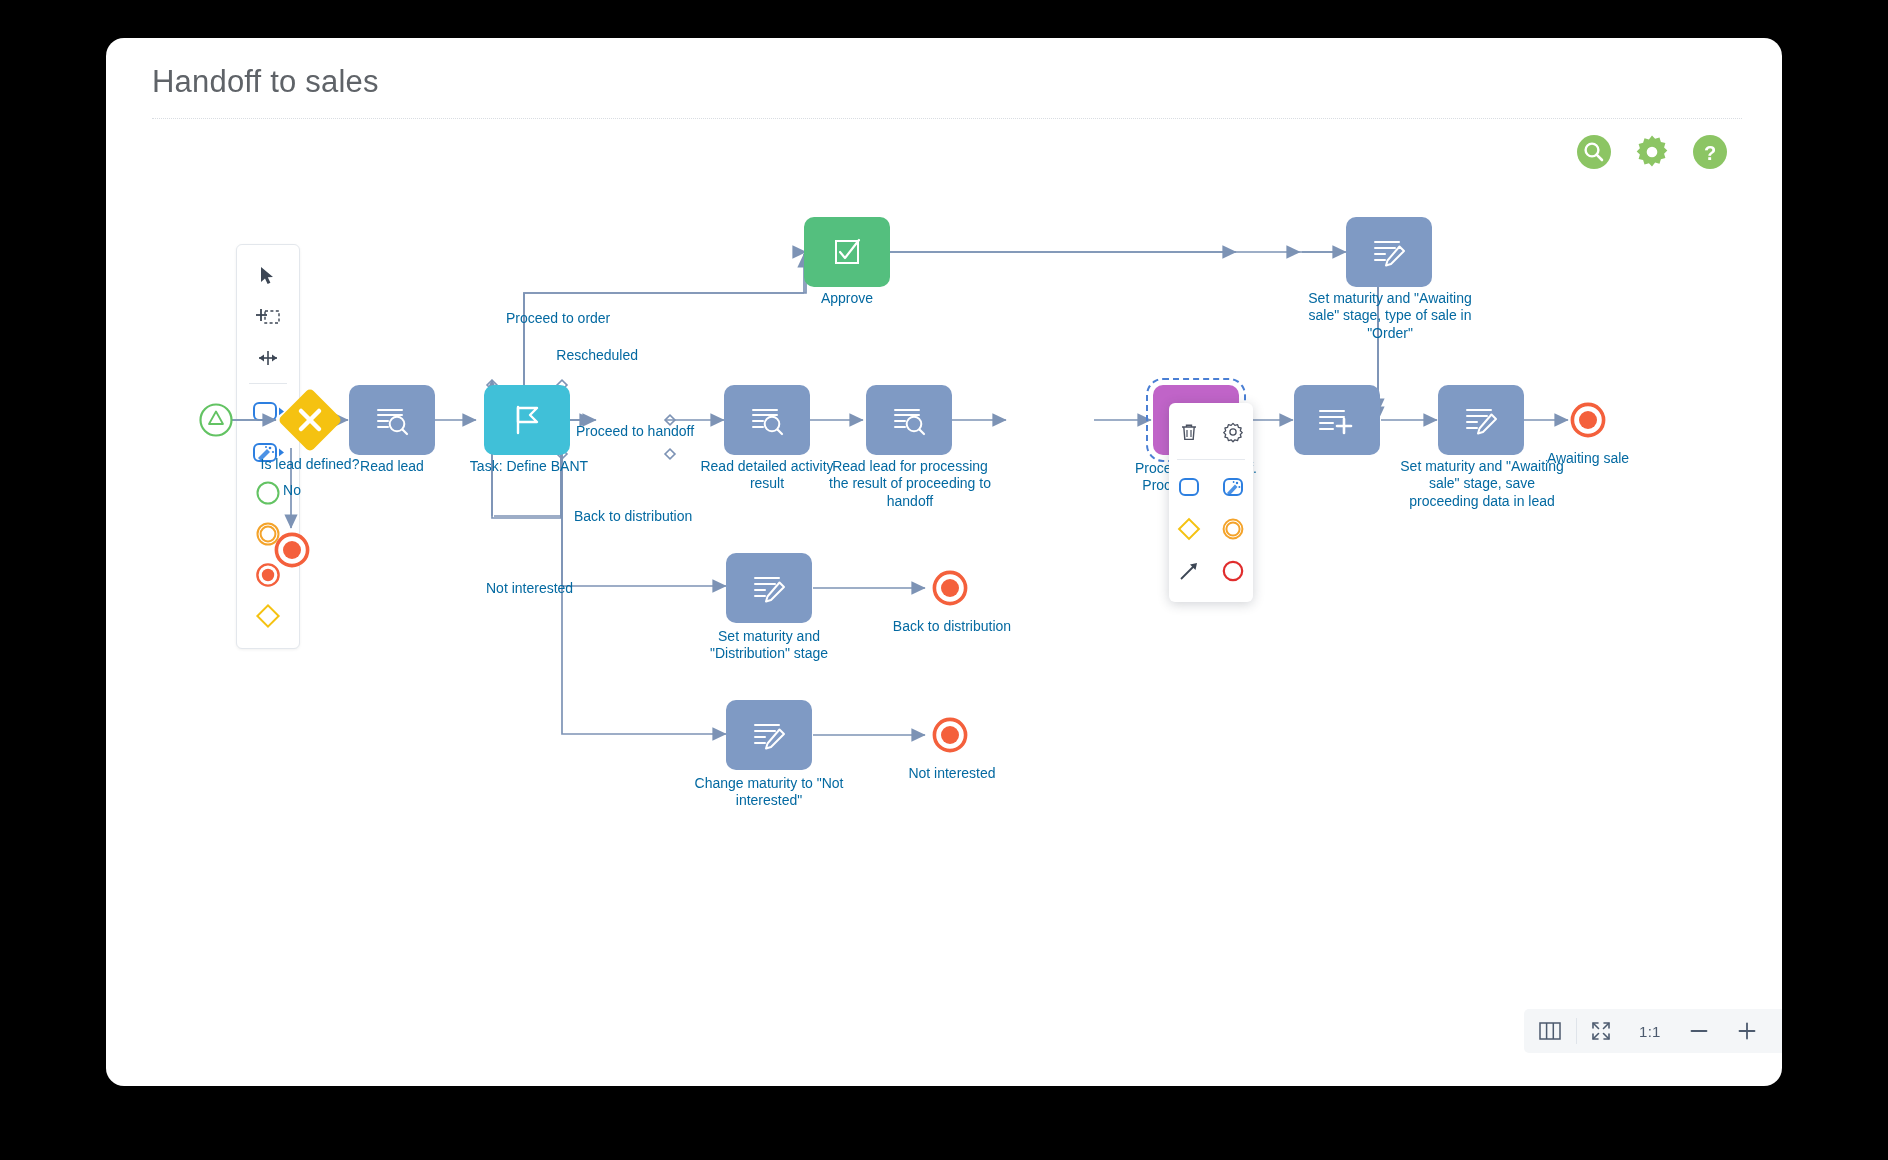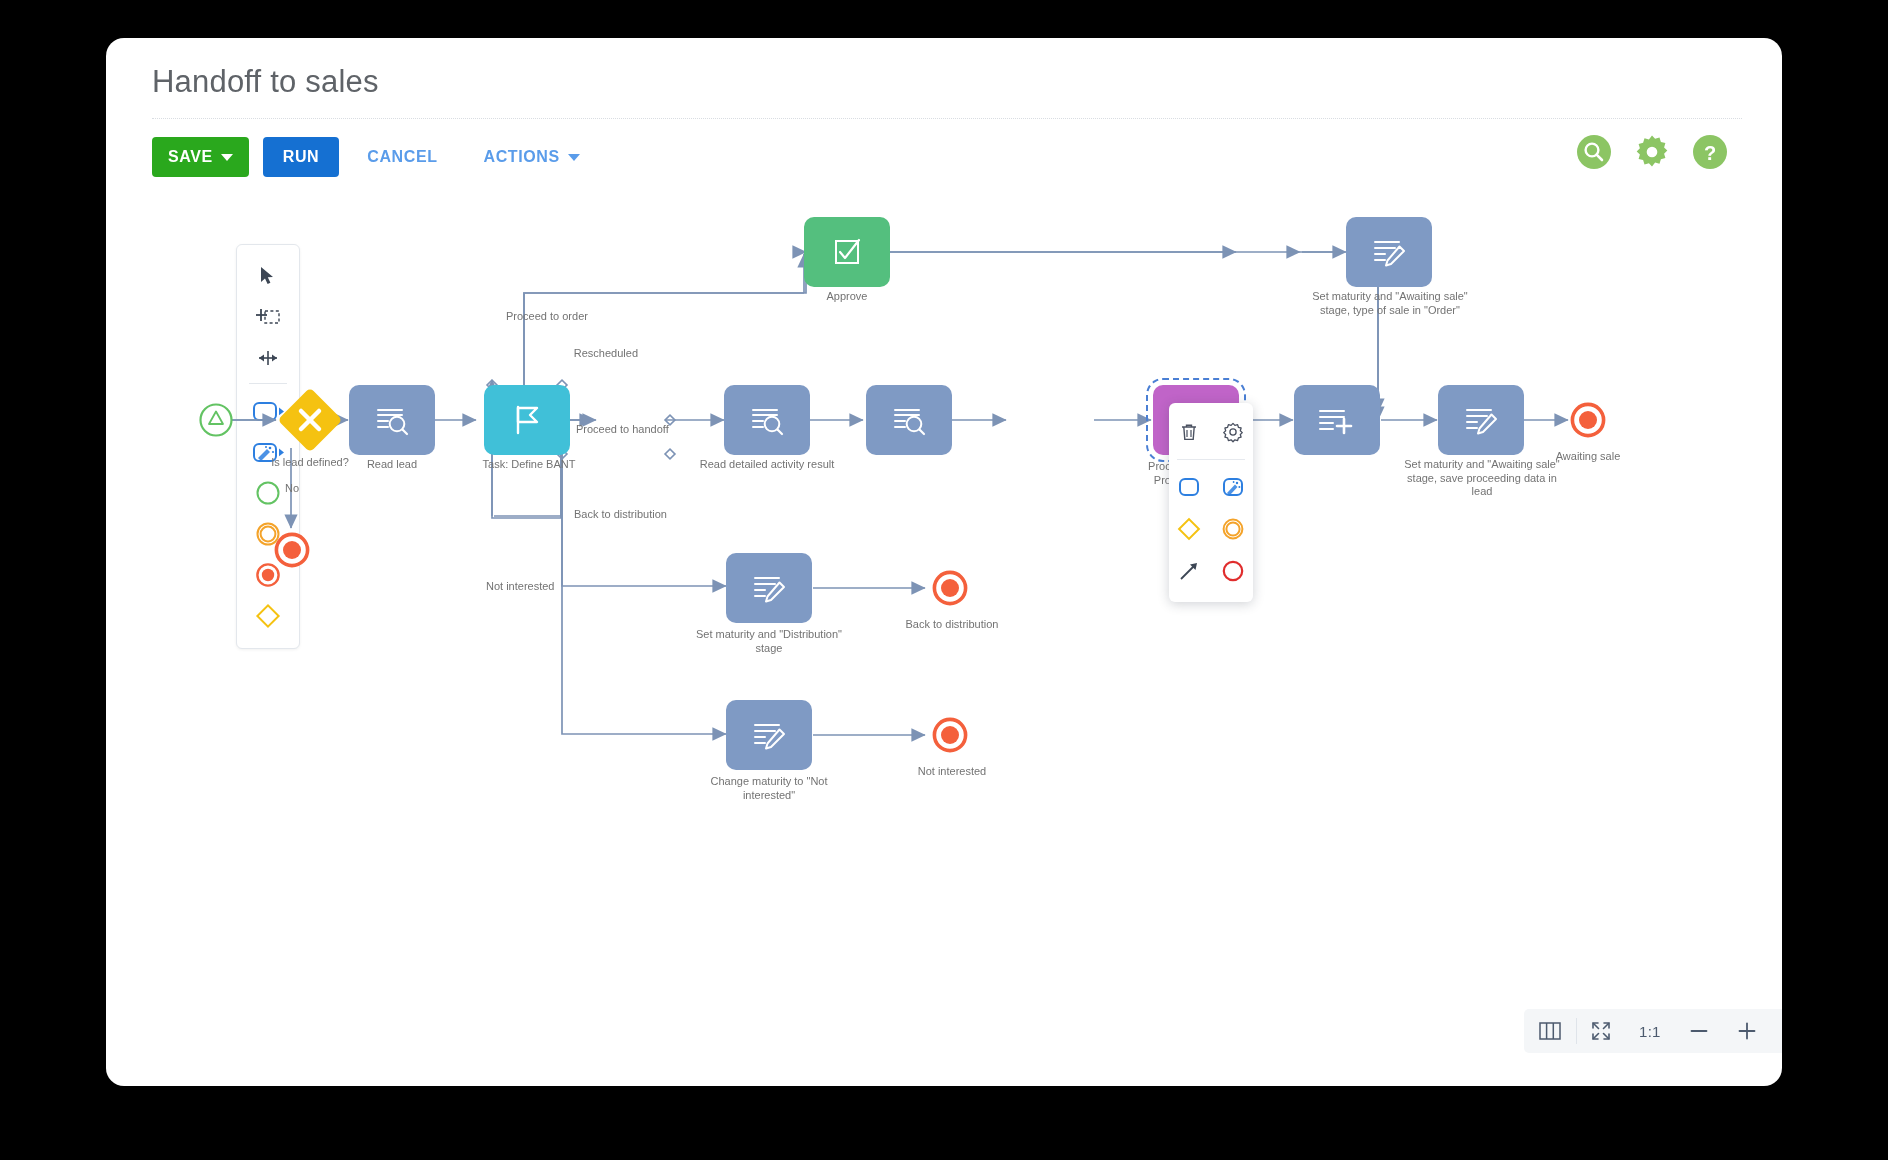--- a/index.html
+++ b/index.html
@@ -13,52 +13,40 @@
   .btn-link{background:transparent;border:none;color:#5a9cea;font-size:16px;font-weight:600;letter-spacing:.6px;height:40px;padding:0 18px;display:flex;align-items:center;gap:8px;cursor:pointer;margin-left:10px;}
   .caret{width:0;height:0;border-left:6px solid currentColor;border-right:6px solid currentColor;border-top:7px solid currentColor;border-left-color:transparent;border-right-color:transparent;display:inline-block;}
   .hdr-icons{position:absolute;right:54px;top:96px;display:flex;gap:22px;align-items:center;}
   .gicon{width:36px;height:36px;cursor:pointer;}
   .palette{position:absolute;left:130px;top:206px;width:62px;background:#fff;border:1px solid #e3e7ec;border-radius:6px;padding:10px 0 12px;display:flex;flex-direction:column;align-items:center;gap:0;box-shadow:0 1px 3px rgba(0,0,0,.06);}
   .ptool{width:46px;height:41px;display:flex;align-items:center;justify-content:center;cursor:pointer;position:relative;}
   .pdiv{width:38px;height:1px;background:#e3e7ec;margin:5px 0 6px;}
   .canvas{position:absolute;left:0;top:160px;width:1676px;height:888px;}
   .node{position:absolute;width:86px;height:70px;border-radius:10px;display:flex;align-items:center;justify-content:center;}
   .node.sel{outline:2px dashed #4a7fd4;outline-offset:5px;}
-  .nlabel{position:absolute;text-align:center;font-size:11px;color:#737373;line-height:1.24;}
+  .nlabel{position:absolute;text-align:center;font-size:14px;color:#0369a1;line-height:1.24;}
   .endev,.startev{position:absolute;}
   .ctxmenu{position:absolute;left:1265px;top:413px;width:90px;background:#fff;border-radius:6px;box-shadow:0 2px 12px rgba(40,50,70,.22);padding:8px 0 10px;}
   .ctxrow{display:flex;justify-content:center;gap:14px;padding:6px 0;}
   .ctxitem{width:30px;height:30px;display:flex;align-items:center;justify-content:center;cursor:pointer;}
   .ctxdiv{height:1px;background:#e6e9ee;margin:6px 8px;}
   .zoombar{position:absolute;left:1418px;top:971px;height:44px;background:#f4f6f8;border-radius:5px;display:flex;align-items:center;}
   .zseg{display:flex;align-items:center;height:100%;padding:0 14px;cursor:pointer;color:#4c5a6e;}
   .zdiv{width:1px;height:26px;background:#dfe4ea;}
   .ztext{font-size:15px;color:#4c5a6e;letter-spacing:.3px;text-align:center;}
   svg{display:block;overflow:visible;}
 </style>
 </head>
 <body>
 
 <div class="card">
 
   <div class="page-title">Handoff to sales</div>
   <div class="title-rule"></div>
 
-  <div class="toolbar">
-    <button class="btn-save">
-      <span>SAVE</span>
-      <span class="caret"></span>
-    </button>
-    <button class="btn-run">RUN</button>
-    <button class="btn-link">CANCEL</button>
-    <button class="btn-link">
-      <span>ACTIONS</span>
-      <span class="caret"></span>
-    </button>
-  </div>
 
   <div class="hdr-icons">
     <svg class="gicon" viewBox="0 0 36 36">
       <circle cx="18" cy="18" r="17" fill="#8cc564"></circle>
       <circle cx="16" cy="16" r="6.4" fill="none" stroke="#fff" stroke-width="2.4"></circle>
       <line x1="20.6" y1="20.6" x2="26" y2="26" stroke="#fff" stroke-width="2.6" stroke-linecap="round"></line>
     </svg>
     <svg class="gicon" viewBox="0 0 36 36">
       <path fill="#8cc564" d="M18 1.5l3.1 3.3 4.4-1.3 1.4 4.4 4.5 1.2-1.3 4.4 3.2 3.1-3.2 3.1 1.3 4.4-4.5 1.2-1.4 4.4-4.4-1.3L18 32.5l-3.1-3.3-4.4 1.3-1.4-4.4-4.5-1.2 1.3-4.4-3.2-3.1 3.2-3.1-1.3-4.4 4.5-1.2 1.4-4.4 4.4 1.3z"></path>
       <circle cx="18" cy="18" r="5.3" fill="#fff"></circle>
@@ -255,20 +243,21 @@
         <g stroke="#fff" stroke-width="2" stroke-linecap="round">
           <line x1="8" y1="10" x2="32" y2="10"></line>
             <line x1="8" y1="15" x2="32" y2="15"></line>
           <line x1="8" y1="21" x2="18" y2="21"></line>
             <line x1="8" y1="27" x2="18" y2="27"></line>
         </g>
         <circle cx="27" cy="24" r="7.3" fill="none" stroke="#fff" stroke-width="2"></circle>
         <line x1="32.5" y1="29.5" x2="37" y2="34" stroke="#fff" stroke-width="2.2" stroke-linecap="round"></line>
       </svg>
     </div>
+    <div class="nlabel" style="left:718px;top:260px;width:172px">Read lead for processing the result of proceeding to handoff</div>
 
     <div class="node sel" style="left:1047px;top:187px;background:#c064c8">
       <svg width="42" height="40" viewBox="0 0 42 40">
         <path d="M8 9 L34 9 L34 14 L8 14 Z" fill="#fff"></path>
         <path d="M8 14 L8 31 L22 31" fill="none" stroke="#fff" stroke-width="2.2"></path>
         <path d="M34 14 L34 20" fill="none" stroke="#fff" stroke-width="2.2"></path>
         <path d="M28 16 L21 26 L25.5 26 L22 36 L31 24 L26.5 24 Z" fill="#fff"></path>
       </svg>
     </div>
     <div class="nlabel" style="left:1015px;top:262px;width:150px">Proceed to handoff. Processing result</div>

